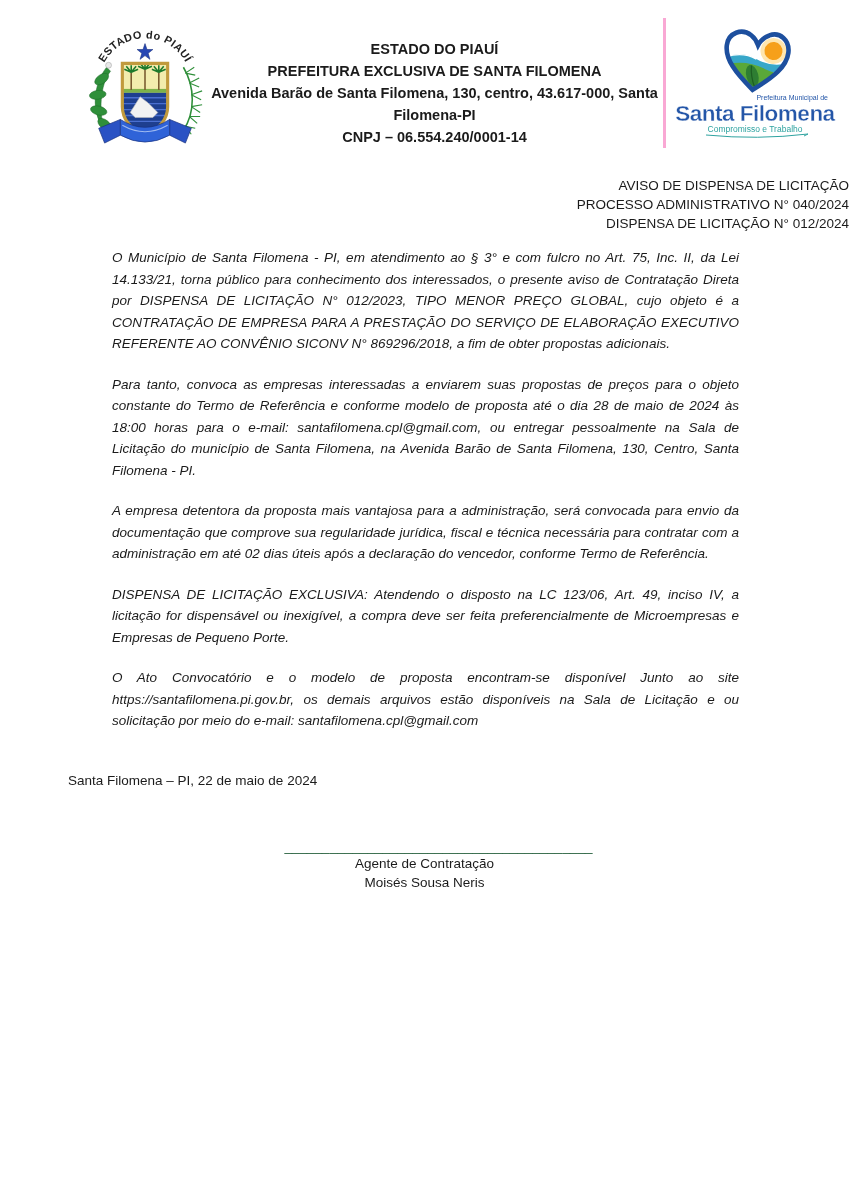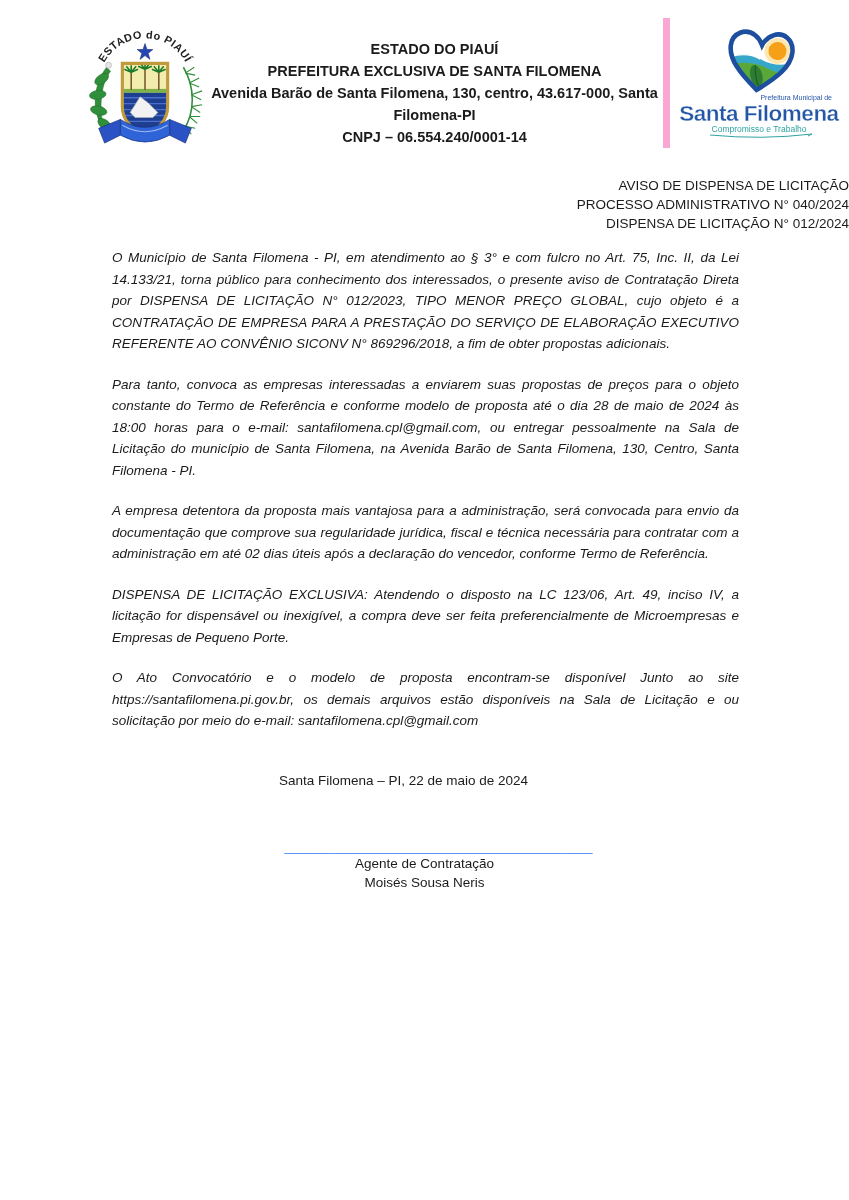--- a/index.html
+++ b/index.html
@@ -27,21 +27,21 @@
     font-weight: bold;
     font-size: 14.5px;
     line-height: 22px;
     padding-top: 20px;
     max-width: 500px;
     margin: 0 auto;
   }
   .citylogo-box {
     width: 178px;
     flex: 0 0 178px;
-    border-left: 7px solid #f9a8d4;
+    border-left: 3px solid #f9a8d4;
     padding: 4px 0 0 2px;
     min-height: 128px;
   }
   
   .doc-title {
     margin-top: 24px;
     text-align: right;
     font-size: 13.5px;
     line-height: 19px;
   }
@@ -49,34 +49,34 @@
   .doc-body { padding: 14px 110px 0 112px; }
   .doc-body p {
     font-size: 13.5px;
     line-height: 21.5px;
     text-align: justify;
     margin-bottom: 19px;
     font-style: italic;
   }
   .date-line {
     padding: 22px 110px 0 68px;
-    text-align: center;
+    text-align: left;
     font-size: 13.5px;
   }
   
   .signature-block {
     margin-top: 52px;
     text-align: center;
     font-size: 13.5px;
     line-height: 19px;
   }
   .signature-rule {
     font-size: 13.5px;
     letter-spacing: 0;
-    color: #3b82f6;
+    color: #14532d;
     line-height: 14px;
     padding-left: 28px;
   }
 </style>
 </head>
 <body>
 
 <div class="page">
 
   <header class="letterhead">

